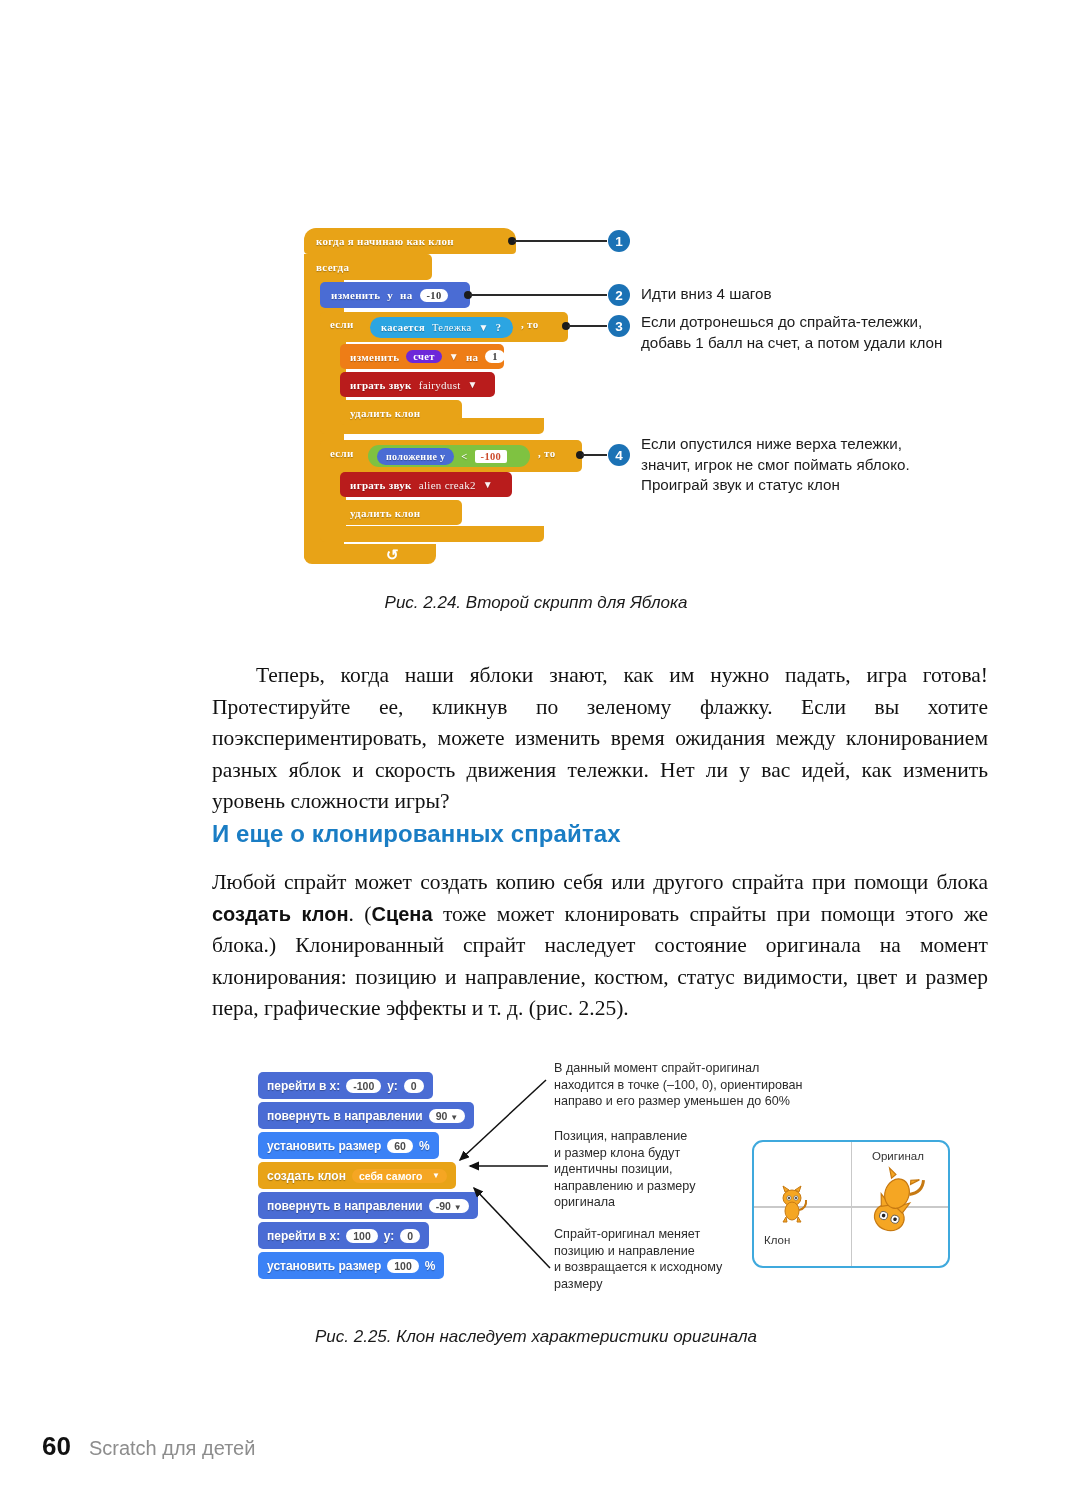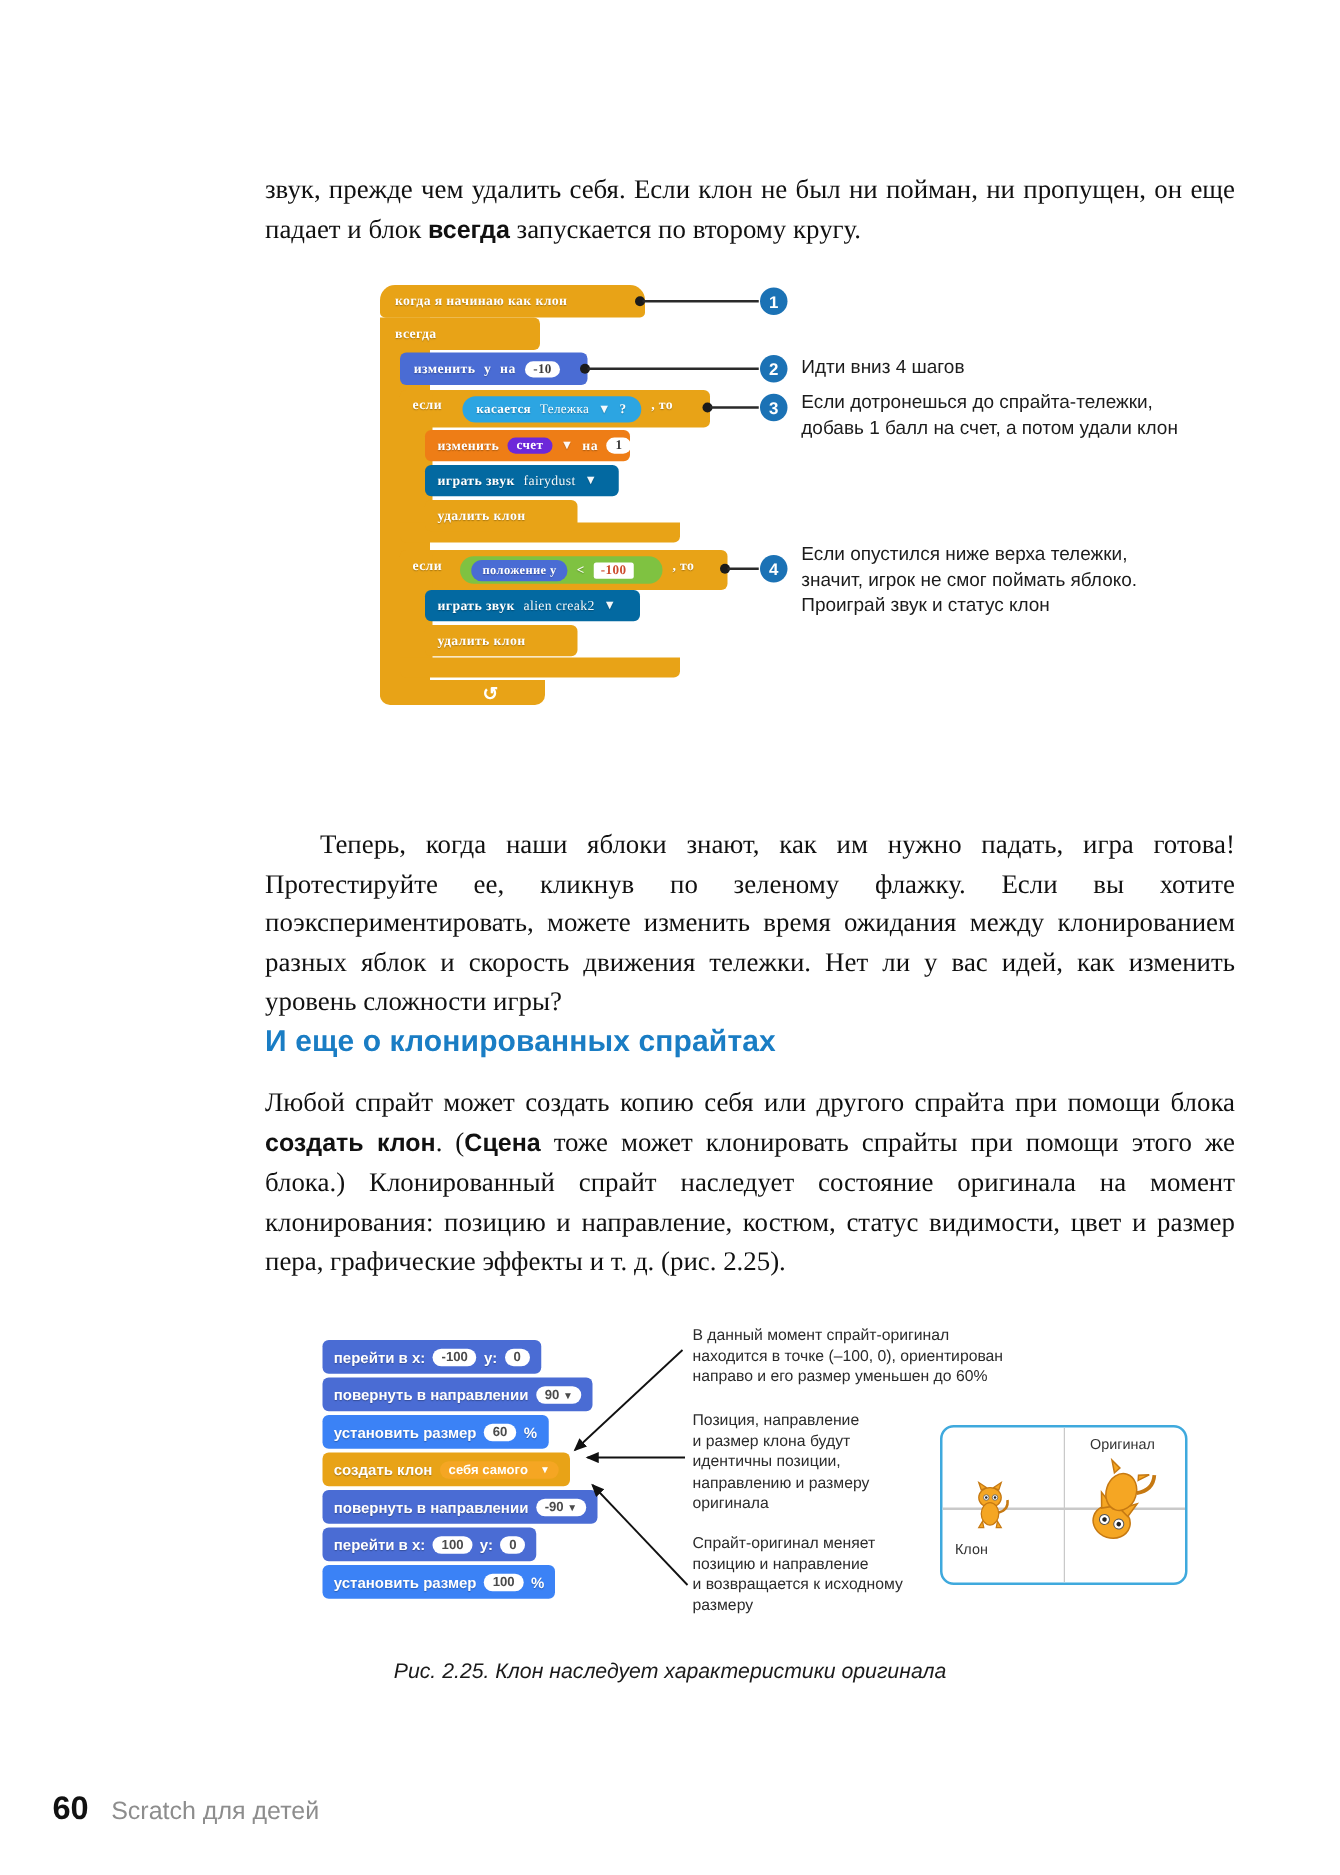--- a/index.html
+++ b/index.html
@@ -45,21 +45,21 @@
   .blk{
     position:absolute;border-radius:5px;
     font-family:Liberation Serif, serif;font-weight:bold;
     color:#fff;display:flex;align-items:center;gap:7px;
     box-sizing:border-box;letter-spacing:.3px;
     text-shadow:0 1px 1px rgba(0,0,0,.28);
   }
   .c-control{background:#E8A317;}
   .c-motion{background:#4a6cd4;}
   .c-data{background:#EE7D16;}
-  .c-sound{background:#0369a1;}
+  .c-sound{background:#b91c1c;}
   .c-sensing{background:#2ca5e2;}
   .c-operator{background:#7fc241;}
 
   .oval{border-radius:11px;background:#fff;color:#3b3b3b;
         text-shadow:none;padding:1px 7px;font-size:10.5px;font-weight:bold;}
   .drop{font-size:10px;opacity:.95;}
 
   
   .cnum{
     position:absolute;width:22px;height:22px;border-radius:50%;
@@ -105,26 +105,20 @@
   .stage .lab{position:absolute;font-family:"Liberation Sans", sans-serif;
                font-size:11.5px;color:#333;}
 
   svg{display:block;overflow:visible;}
 </style>
 </head>
 <body>
 
 <div class="page">
 
-  <div class="col" style="top:136px;">
-    <p class="body">
-      <span>звук, прежде чем удалить себя. Если клон не был ни пойман, ни пропущен,</span>
-      <span>он еще падает и блок </span><b class="bd">всегда</b><span> запускается по второму кругу.</span>
-    </p>
-  </div>
 
   <div class="fig224">
 
     <div class="script1">
 
       <div class="blk c-control" style="left:4px;top:6px;width:212px;height:26px;padding:0 12px;border-radius:12px 12px 4px 4px;font-size:11px;">
         <span>когда я начинаю как клон</span>
       </div>
 
       <div class="blk c-control" style="left:4px;top:32px;width:40px;height:306px;border-radius:0 0 4px 4px;"></div>
@@ -227,20 +221,23 @@
       <div>Если дотронешься до спрайта-тележки,</div>
       <div>добавь 1 балл на счет, а потом удали клон</div>
     </div>
     <div class="cnote" style="left:341px;top:212px;width:360px;">
       <div>Если опустился ниже верха тележки,</div>
       <div>значит, игрок не смог поймать яблоко.</div>
       <div>Проиграй звук и статус клон</div>
     </div>
   </div>
 
+  <div class="caption" style="top:593px;">
+    <span>Рис. 2.24. Второй скрипт для Яблока</span>
+  </div>
 
   <div class="col" style="top:660px;">
     <p class="body indent">Теперь, когда наши яблоки знают, как им нужно падать, игра готова! Протестируйте ее, кликнув по зеленому флажку. Если вы хотите поэкспериментировать, можете изменить время ожидания между клонированием разных яблок и скорость движения тележки. Нет ли у вас идей, как изменить уровень сложности игры?</p>
   </div>
 
   <div class="col" style="top:820px;">
     <h2 class="section">И еще о клонированных спрайтах</h2>
   </div>
 
   <div class="col" style="top:867px;">

